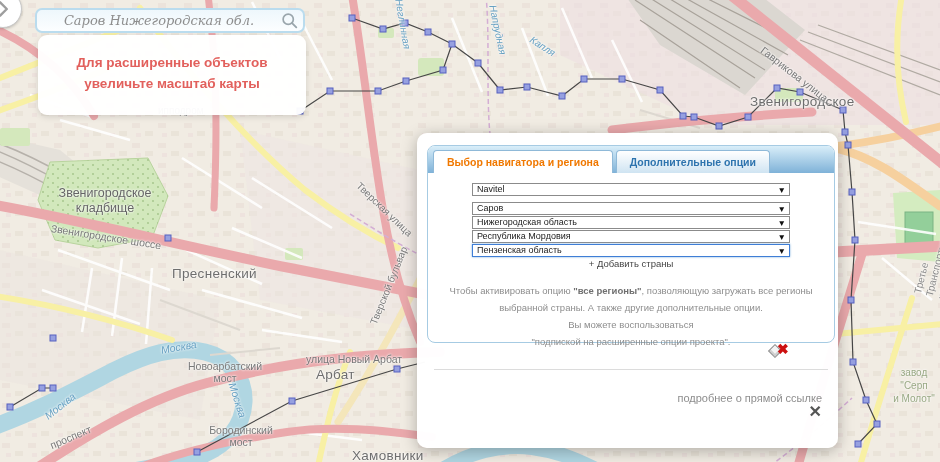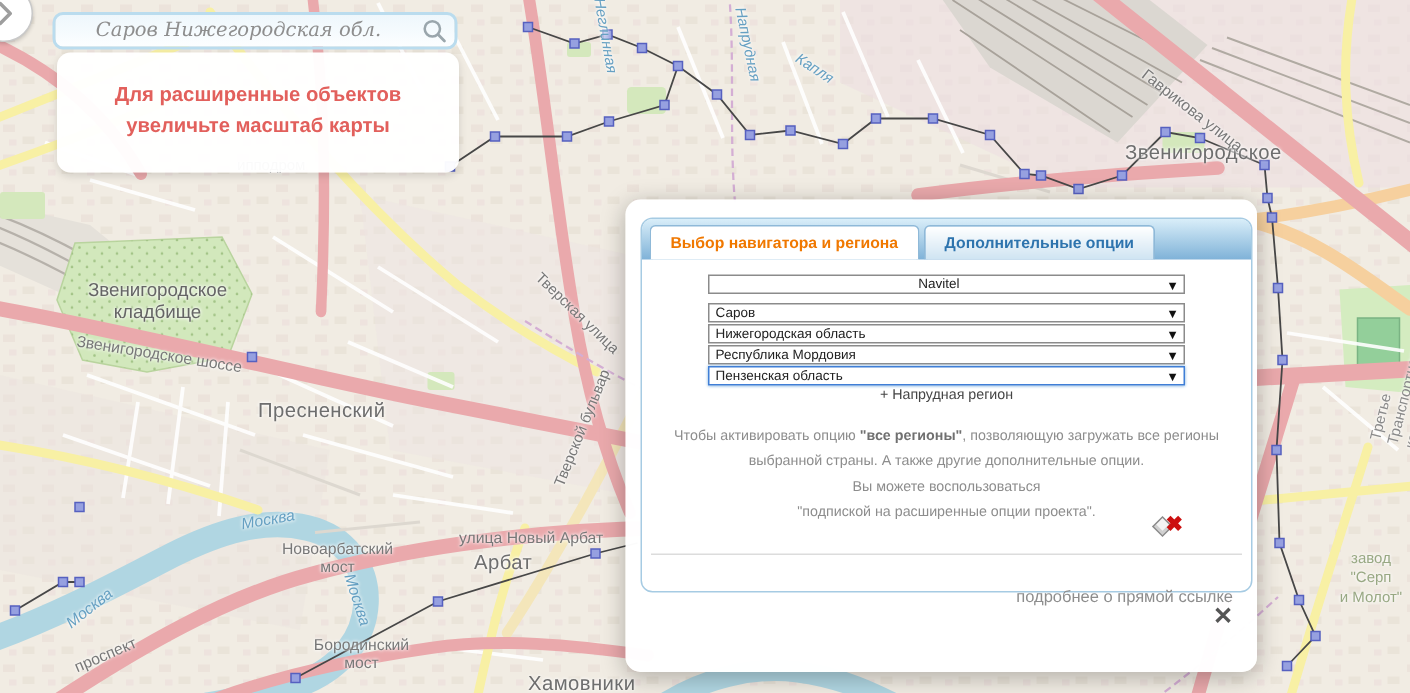--- a/index.html
+++ b/index.html
@@ -27,31 +27,31 @@
   .searchbox .mag{position:absolute;right:5px;top:2px;}
 
   
   .notice{position:absolute;left:38px;top:35px;width:268px;height:80px;background:rgba(255,255,255,.96);
           border-radius:9px;box-shadow:0 2px 6px rgba(0,0,0,.13);z-index:4;text-align:center;padding-top:17px;
           font-weight:bold;font-size:13.5px;color:#e2605c;line-height:21px;}
 
   
   .dialog{position:absolute;left:417px;top:133px;width:421px;height:315px;background:rgba(255,255,255,.98);
           border-radius:10px;box-shadow:0 3px 16px rgba(0,0,0,.28);z-index:6;}
-  .inner{position:absolute;left:10px;top:12px;width:408px;height:250px;border:1px solid #a6cbe3;border-radius:8px;background:#fff;}
+  .inner{position:absolute;left:10px;top:12px;width:408px;height:198px;border:1px solid #a6cbe3;border-radius:8px;background:#fff;}
   .tabbar{position:absolute;left:0;top:0;right:0;height:27px;border-radius:7px 7px 0 0;
           background:linear-gradient(#d9eef9,#7fb2d8);padding:4px 0 0 5px;display:flex;gap:3px;}
   .tab{height:23px;font-size:10.5px;font-weight:bold;padding:5px 13px 0;border:1px solid #8fb9d8;border-bottom:none;
        border-radius:4px 4px 0 0;cursor:pointer;}
   .tab.active{background:#fff;color:#f07800;}
   .tab.inactive{background:linear-gradient(#ffffff,#cfe4f2);color:#2e74ae;}
   .selwrap{position:absolute;top:37px;left:0;right:0;}
   .sel{position:relative;width:318px;height:13px;border:1px solid #8b8b8b;background:#fff;font-size:9px;line-height:11px;
        padding:0 14px 0 4px;color:#222;margin:0 auto 1px;cursor:pointer;white-space:nowrap;overflow:hidden;}
-  .sel.gap{margin-bottom:6px;text-align:center;}
+  .sel.gap{margin-bottom:6px;}
   .sel.focused{border:1px solid #3f7ed6;box-shadow:0 0 2px #7aaede;}
   .sel .arr{position:absolute;right:3px;top:1px;font-size:8.5px;line-height:10px;color:#111;}
   .addregion{position:absolute;top:112px;left:0;right:0;text-align:center;font-size:9.5px;color:#454545;cursor:pointer;}
   .info{position:absolute;top:139px;left:10px;right:10px;text-align:center;font-size:9.5px;color:#8d8d8d;line-height:11px;}
   .info div{margin-bottom:6px;}
   .info b{color:#707070;}
   .sep{position:absolute;left:6px;right:6px;top:223px;border-top:1px solid #dcdcdc;}
   .btnrow{position:absolute;top:228px;left:4px;right:4px;display:flex;justify-content:space-between;}
   .dbtn{background:linear-gradient(#fdfdfd,#d9d9d9);border:1px solid #9a9a9a;border-radius:3px;font-size:9.5px;
         color:#333;padding:2px 7px;height:17px;font-family:"Liberation Sans",sans-serif;cursor:pointer;}
@@ -302,21 +302,21 @@
         <div class="sel">
           <span>Республика Мордовия</span>
           <span class="arr">▼</span>
         </div>
         <div class="sel focused">
           <span>Пензенская область</span>
           <span class="arr">▼</span>
         </div>
       </div>
 
-      <div class="addregion">+ Напрудная регион</div>
+      <div class="addregion">+ Добавить страны</div>
 
       <div class="info">
         <div><span>Чтобы активировать опцию </span><b>"все регионы"</b><span>, позволяющую загружать все регионы</span></div>
         <div>выбранной страны. А также другие дополнительные опции.</div>
         <div>Вы можете воспользоваться</div>
         <div>"подпиской на расширенные опции проекта".</div>
       </div>
 
       <div class="sep"></div>
     </div>

